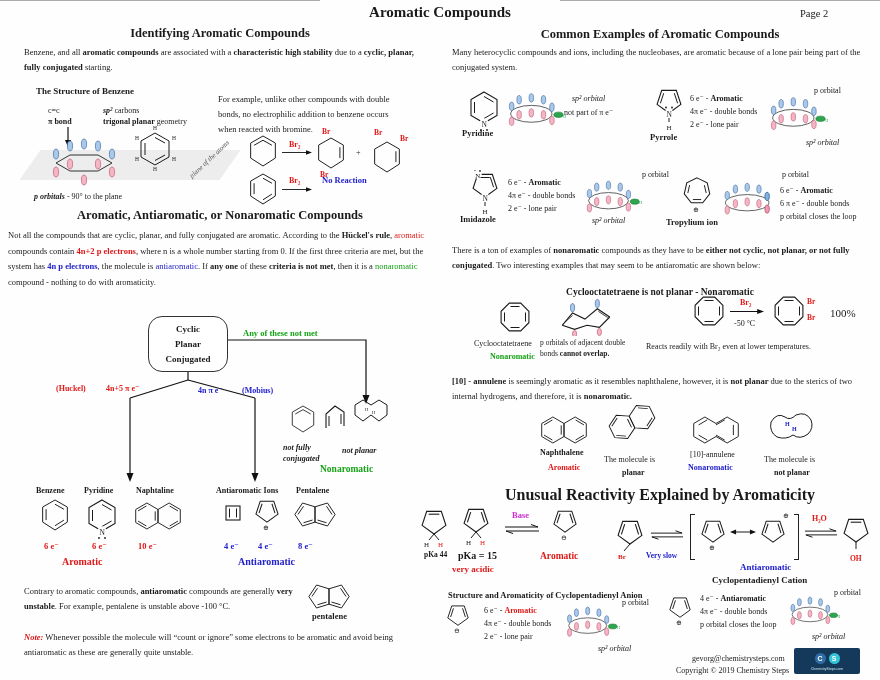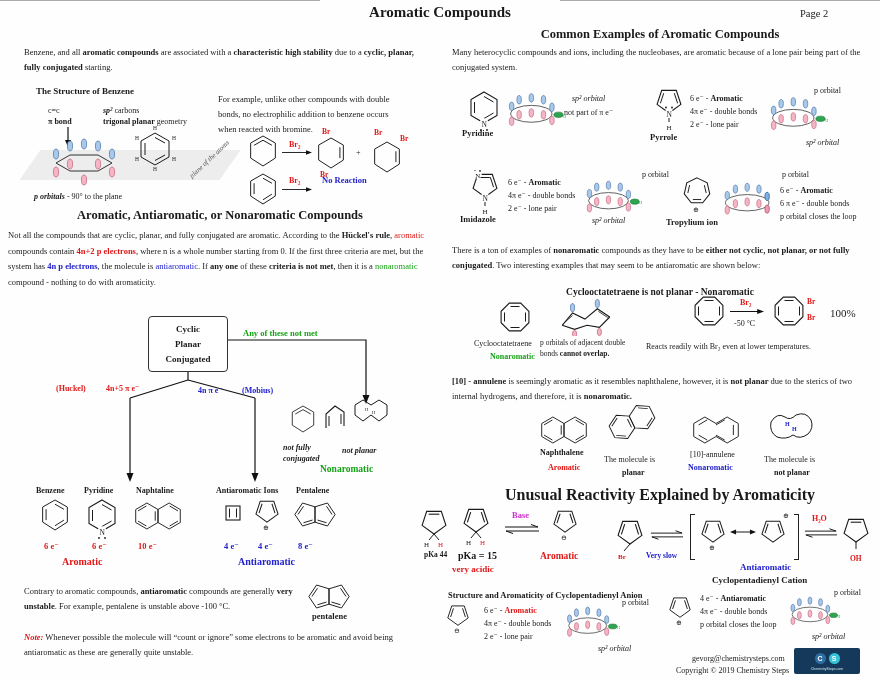--- a/index.html
+++ b/index.html
@@ -10,21 +10,21 @@
 .b{font-weight:bold}.i{font-style:italic}
 .red{color:#e01818}.blue{color:#2222cc}.green{color:#17a317}.magenta{color:#cc2fcc}.gray{color:#555}
 .h1{font-size:12.5px;font-weight:bold;text-align:center}
 .h3{font-size:9.5px;font-weight:bold;text-align:center}
 .t{font-size:8.5px;line-height:15px}
 .t8{font-size:8px;line-height:13px}
 .t7{font-size:7.5px;line-height:11px}
 .cap{font-size:8px;font-weight:bold}
 .ctr{text-align:left}
 .rule{position:absolute;height:1px;background:#aaa}
-.flowbox{position:absolute;border:1.6px solid #333;border-radius:4px;
+.flowbox{position:absolute;border:1.6px solid #333;border-radius:14px;
   font-size:9px;font-weight:bold;text-align:center;line-height:15px;padding-top:5px;background:#fff}
 .brk{position:absolute;width:5px;height:46px;border:1.3px solid #222}
 .brl{border-right:none}.brr{border-left:none}
 .plane{position:absolute;background:#e7e7e7;opacity:.75;transform:skewX(-35deg)}
 .logo{position:absolute;width:66px;height:26px;background:#15395b;border-radius:2px;
   display:flex;align-items:center;justify-content:center;gap:3px;flex-direction:column;padding-top:2px}
 .logo .row{display:flex;gap:3px}
 .logo .c1,.logo .c2{width:11px;height:11px;border-radius:50%;color:#fff;
   font:bold 7px "Liberation Sans",sans-serif;display:flex;align-items:center;justify-content:center}
 .logo .c1{background:#2e6da4}.logo .c2{background:#35c3d7}
@@ -164,20 +164,21 @@
 </defs>
 </svg>
 
 <div class="page">
 
   <div class="rule" style="left:0;top:17;width:320px"></div>
   <div class="rule" style="left:560px;top:17;width:320px"></div>
   <div class="abs" style="left:0;top:4px;width:880px;text-align:center;font-size:15px;font-weight:bold">Aromatic Compounds</div>
   <div class="abs" style="left:800px;top:8px;font-size:10.5px">Page 2</div>
 
+  <div class="abs h1" style="left:8px;top:26px;width:424px">Identifying Aromatic Compounds</div>
 
   <div class="abs t" style="left:24px;top:45px;width:404px">
     <span>Benzene, and all </span><span class="b">aromatic compounds</span><span> are associated with a </span><span class="b">characteristic high stability</span><span> due to a </span><span class="b">cyclic, planar, fully conjugated</span><span> starting.</span>
   </div>
 
   <div class="abs cap ctr" style="left:36px;top:86px;width:190px;font-size:9px">The Structure of Benzene</div>
   <div class="abs t8 ctr" style="left:48px;top:104px;width:42px">c=c</div>
   <div class="abs t8 ctr b" style="left:48px;top:115px;width:42px">π bond</div>
   <div class="abs t8 ctr" style="left:103px;top:104px;width:110px">
     <span class="b i">sp²</span><span> carbons</span>

